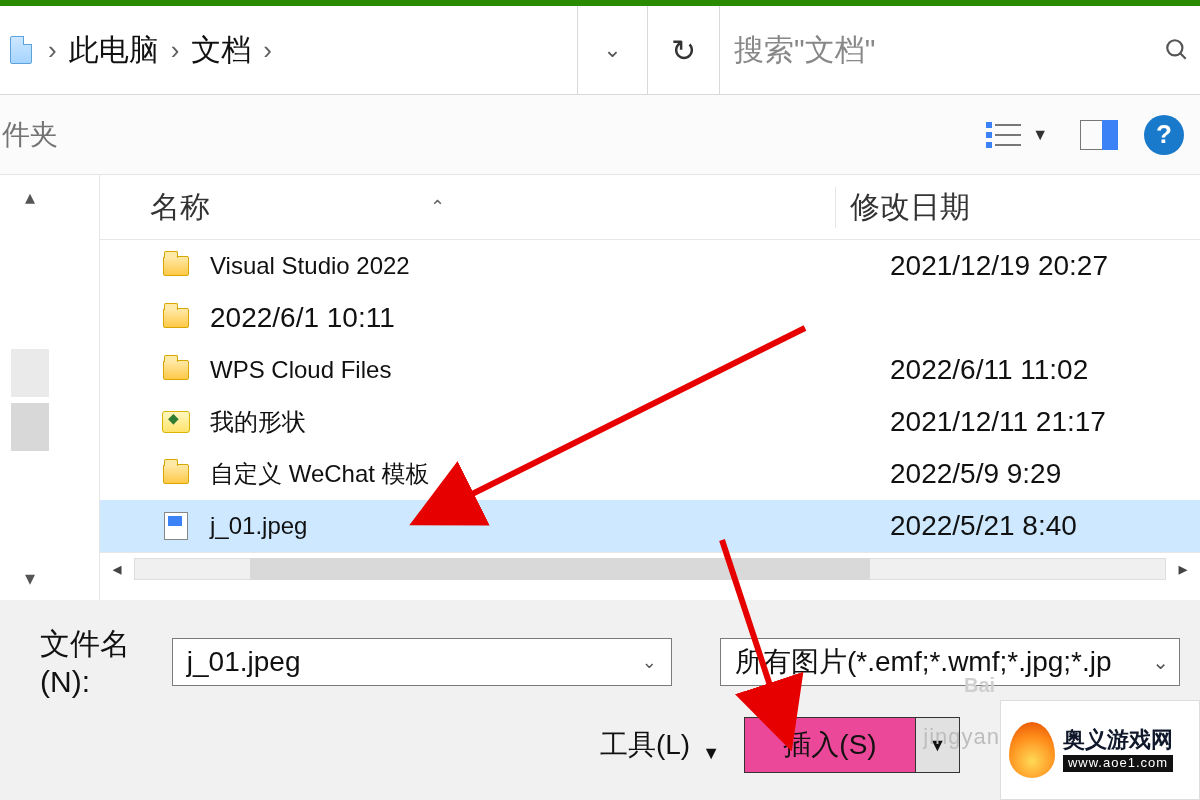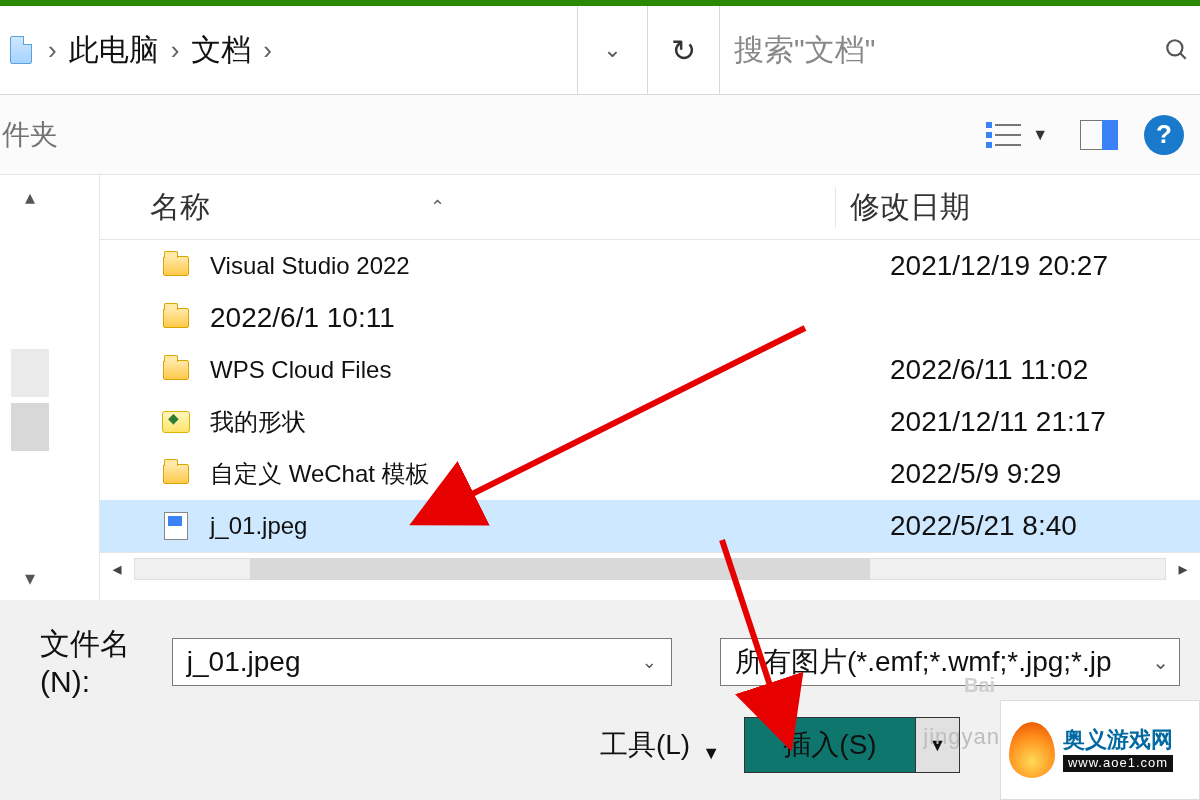--- a/index.html
+++ b/index.html
@@ -65,32 +65,32 @@
   .fn-label { font-size: 30px; color: #111; }
   .combo { flex: 0 0 500px; height: 48px; border: 1px solid #7a7a7a; background: #fff; display: flex; align-items: center; padding: 0 14px; font-size: 28px; color: #111; position: relative; }
   .combo .carrot { position: absolute; right: 14px; top: 50%; transform: translateY(-50%); color: #555; font-size: 18px; }
   .type-combo { flex: 0 0 460px; height: 48px; border: 1px solid #7a7a7a; background: #fff; display: flex; align-items: center; padding: 0 14px; font-size: 28px; color: #111; position: relative; overflow: hidden; }
   .type-combo .carrot { position: absolute; right: 10px; top: 50%; transform: translateY(-50%); color: #555; font-size: 20px; }
 
   .act-row { display: flex; align-items: center; gap: 14px; padding: 18px 20px 0 0; justify-content: flex-end; margin-right: 220px; }
   .tools-ddl { display: flex; align-items: flex-end; gap: 12px; font-size: 28px; color: #111; padding: 6px 10px; }
   .tools-ddl .tri { font-size: 18px; }
   .btn-split { display: flex; border: 1px solid #333; height: 56px; }
-  .btn-main { width: 170px; display: flex; align-items: center; justify-content: center; font-size: 28px; color: #111; background: #0f766e; }
+  .btn-main { width: 170px; display: flex; align-items: center; justify-content: center; font-size: 28px; color: #111; background: #ec4899; }
   .btn-arrow { width: 44px; display: flex; align-items: center; justify-content: center; border-left: 1px solid #333; font-size: 18px; color: #111; background: #e1e1e1; }
 
   
   .anno { position: absolute; pointer-events: none; }
 
   
   .wm-text { position: absolute; right: 200px; bottom: 50px; color: #bdbdbd; font-size: 22px; letter-spacing: 1px; }
   .wm-logo { position: absolute; right: 0; bottom: 0; width: 200px; height: 100px; background: #fff; border: 1px solid #ddd; display: flex; align-items: center; gap: 8px; padding: 6px 8px; }
   .wm-logo .flame { width: 46px; height: 56px; border-radius: 50% 50% 50% 50% / 60% 60% 40% 40%; background: radial-gradient(circle at 50% 70%, #ffda55 0%, #ff8c1a 55%, #e14a00 100%); position: relative; }
   .wm-logo .txts { display: flex; flex-direction: column; line-height: 1.1; }
-  .wm-logo .t1 { font-size: 22px; font-weight: 700; color: #0369a1; }
+  .wm-logo .t1 { font-size: 22px; font-weight: 700; color: #0f172a; }
   .wm-logo .t2 { font-size: 13px; background: #111; color: #fff; padding: 1px 4px; letter-spacing: 1px; margin-top: 3px; text-align: center; }
   .wm-bd { position: absolute; right: 182px; bottom: 104px; width: 54px; height: 22px; color: #cfcfcf; font-size: 20px; font-weight: 700; }
 </style>
 </head>
 <body>
 
 <div class="topbar"></div>
 
 <div class="addr-row">
   <div class="addr-box">

